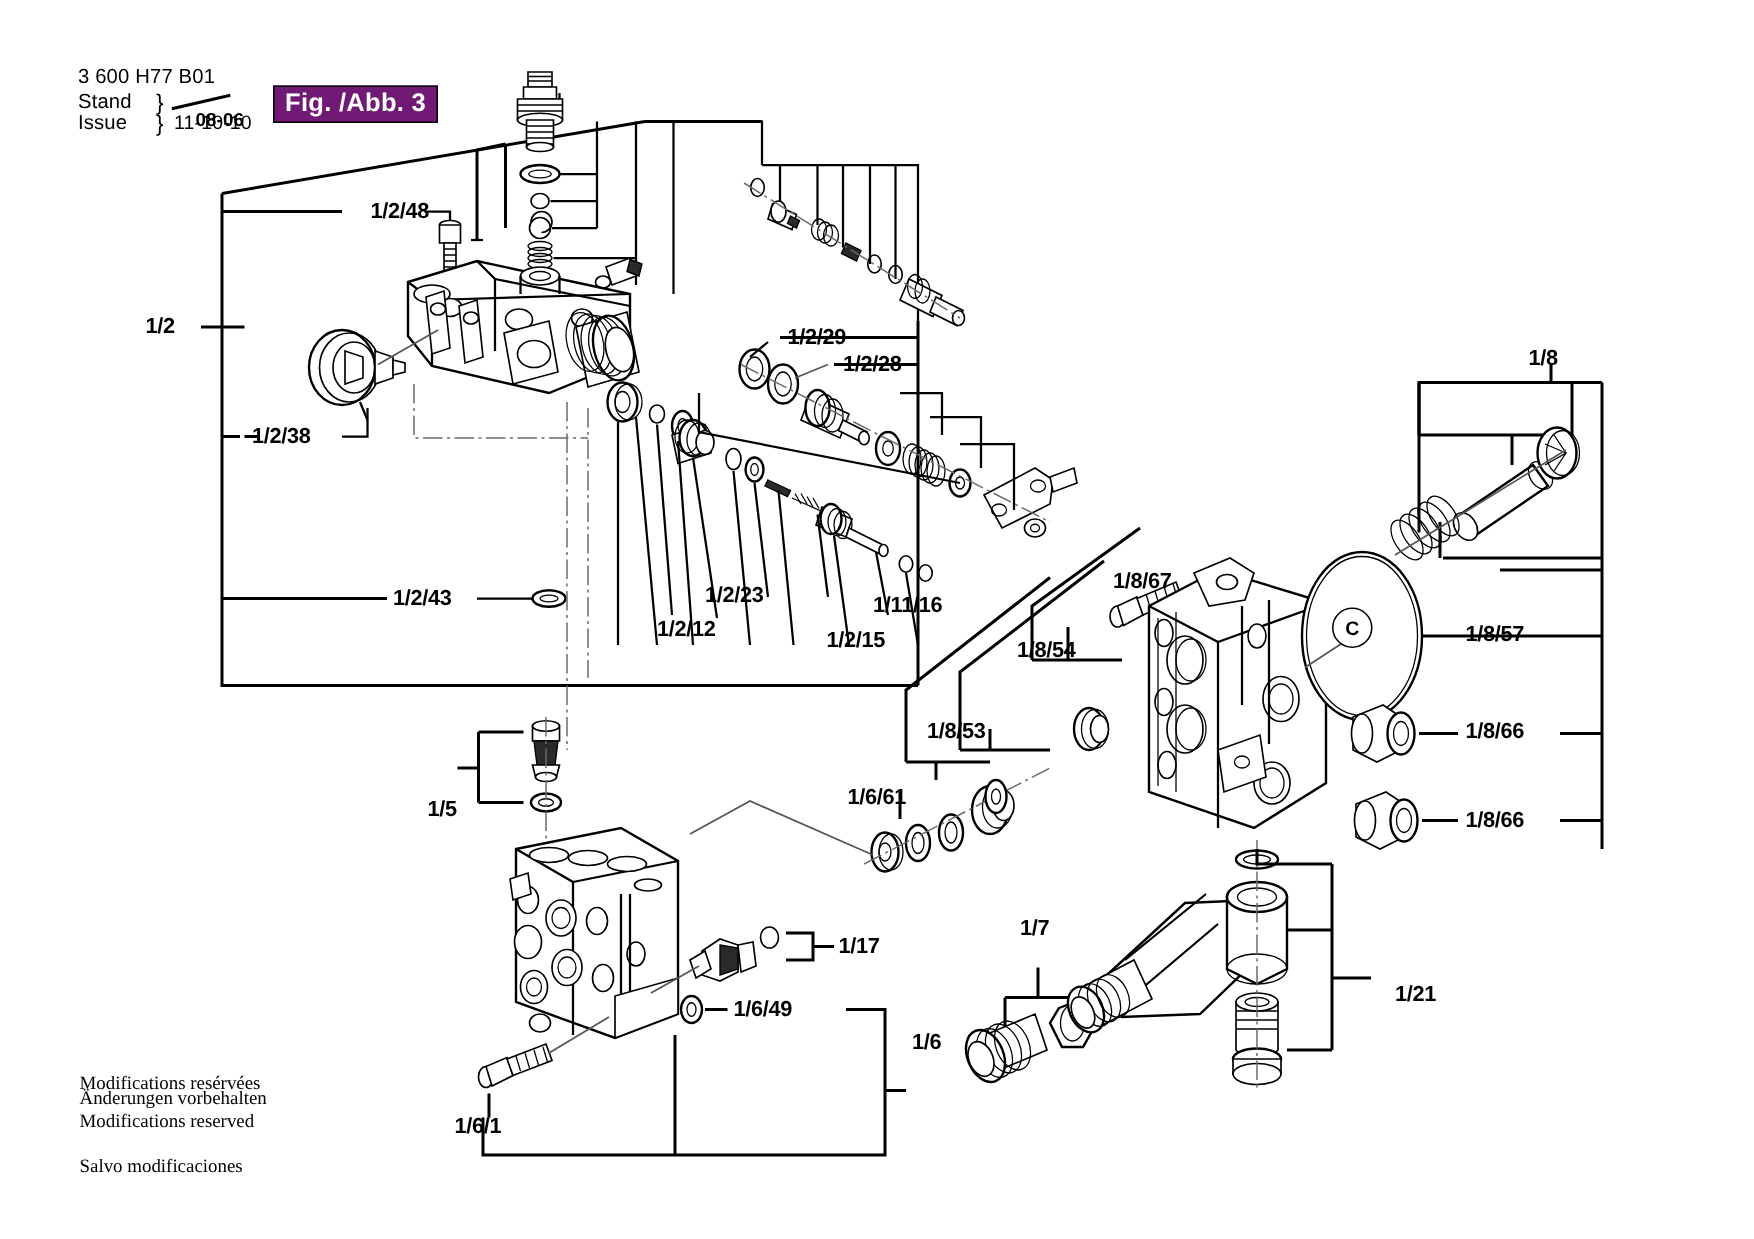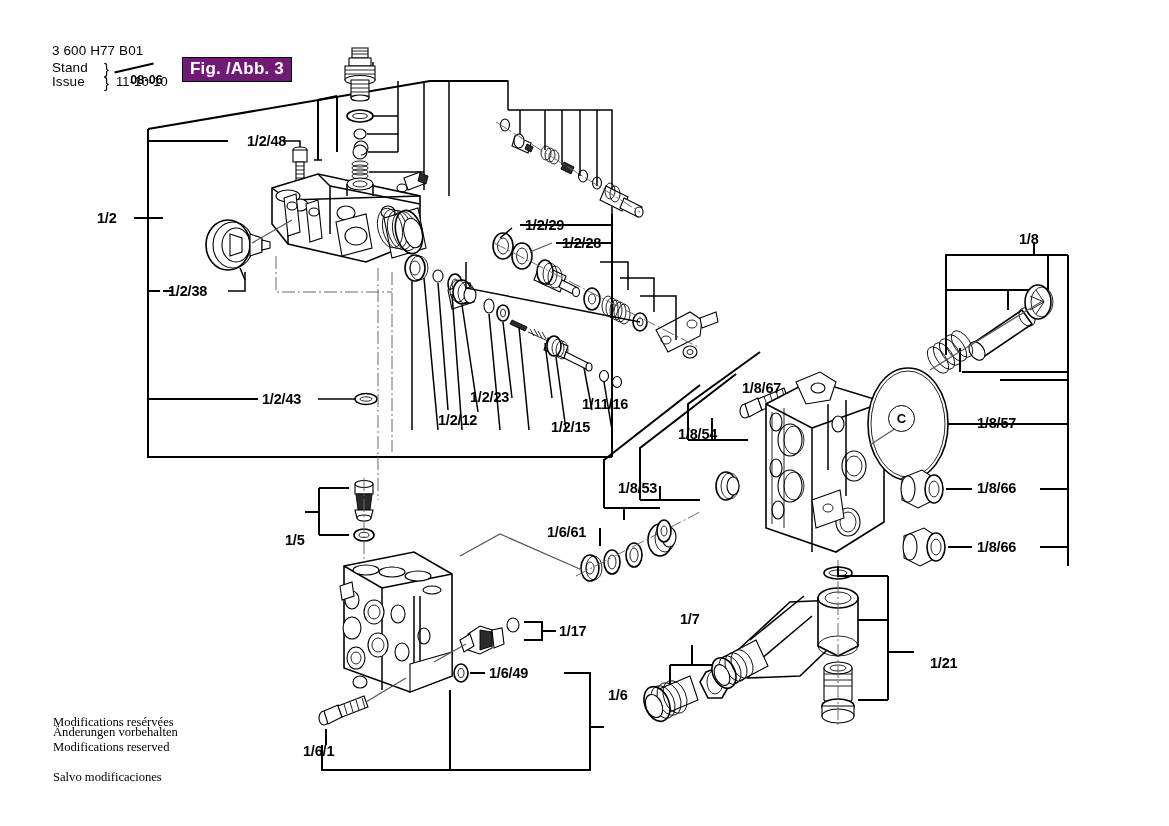--- a/index.html
+++ b/index.html
@@ -608,21 +608,21 @@
   <div class="lbl" style="left:168px;top:284px;">1/2/38</div>
   <div class="lbl" style="left:262px;top:392px;">1/2/43</div>
   <div class="lbl" style="left:438px;top:413px;">1/2/12</div>
   <div class="lbl" style="left:470px;top:390px;">1/2/23</div>
   <div class="lbl" style="left:551px;top:420px;">1/2/15</div>
   <div class="lbl" style="left:582px;top:397px;">1/11/16</div>
   <div class="lbl" style="left:525px;top:218px;">1/2/29</div>
   <div class="lbl" style="left:562px;top:236px;">1/2/28</div>
 
   <div class="lbl" style="left:285px;top:505px;margin-top:28px;">1/5</div>
-  <div class="lbl" style="left:547px;top:525px;">1/6/61</div>
+  <div class="lbl" style="left:565px;top:525px;">1/6/61</div>
   <div class="lbl" style="left:489px;top:666px;">1/6/49</div>
   <div class="lbl" style="left:303px;top:744px;">1/6/1</div>
   <div class="lbl" style="left:608px;top:688px;">1/6</div>
   <div class="lbl" style="left:559px;top:624px;">1/17</div>
 
   <div class="lbl" style="left:680px;top:612px;">1/7</div>
   <div class="lbl" style="left:930px;top:645px;margin-top:11px;">1/21</div>
 
   <div class="lbl" style="left:1019px;top:232px;">1/8</div>
   <div class="lbl" style="left:618px;top:481px;">1/8/53</div>

